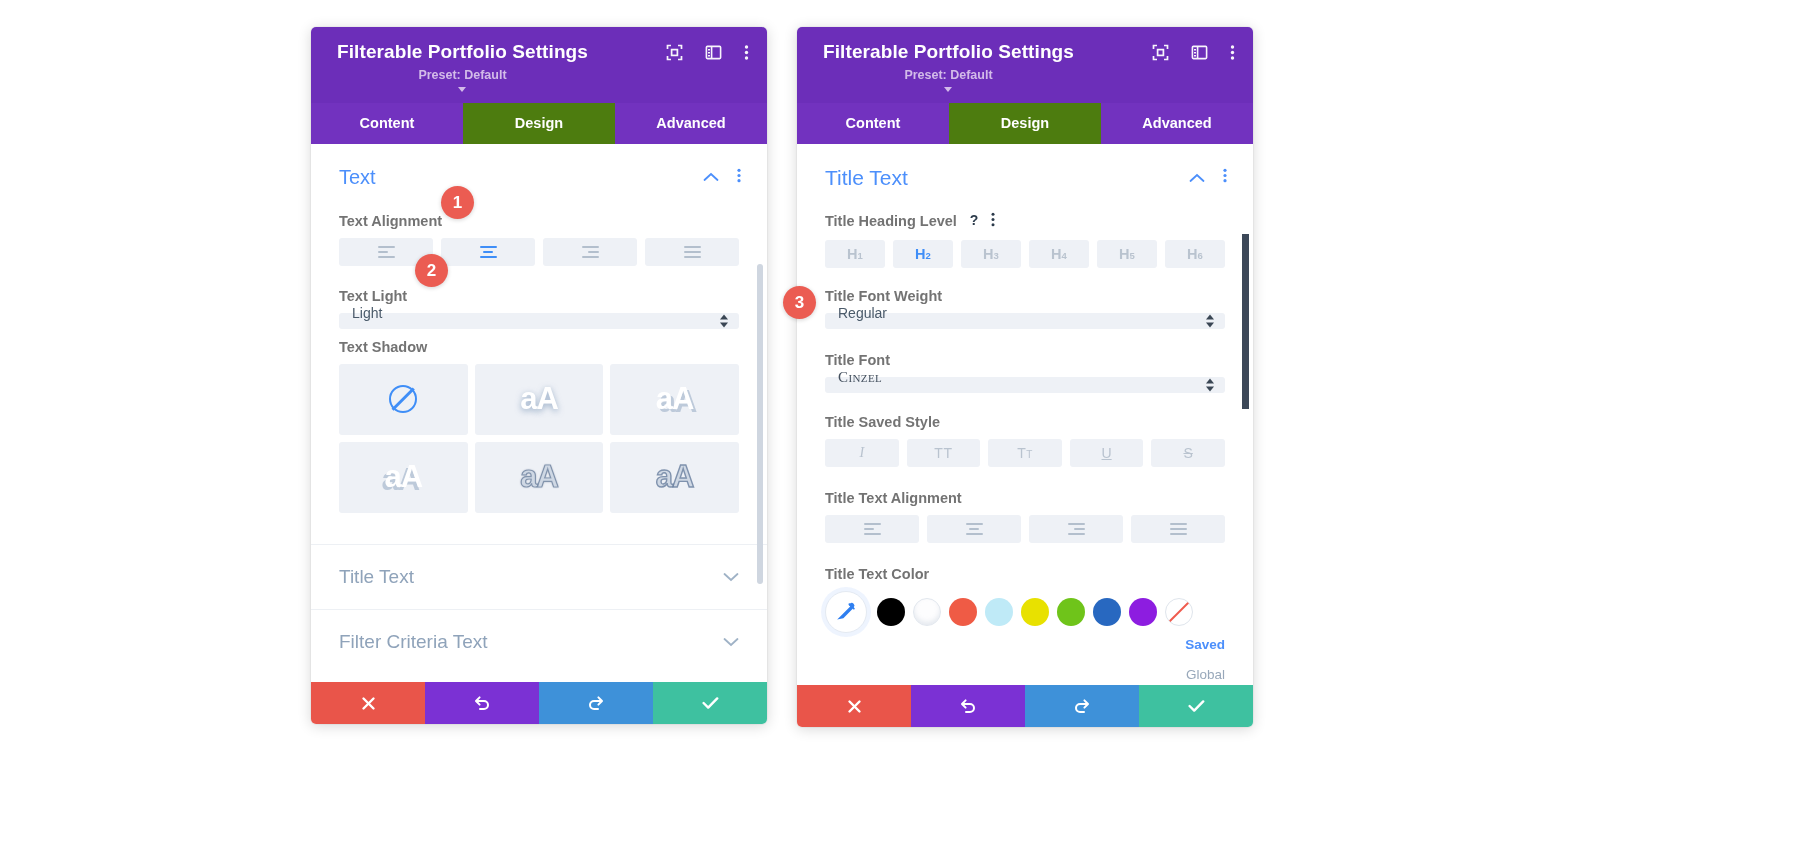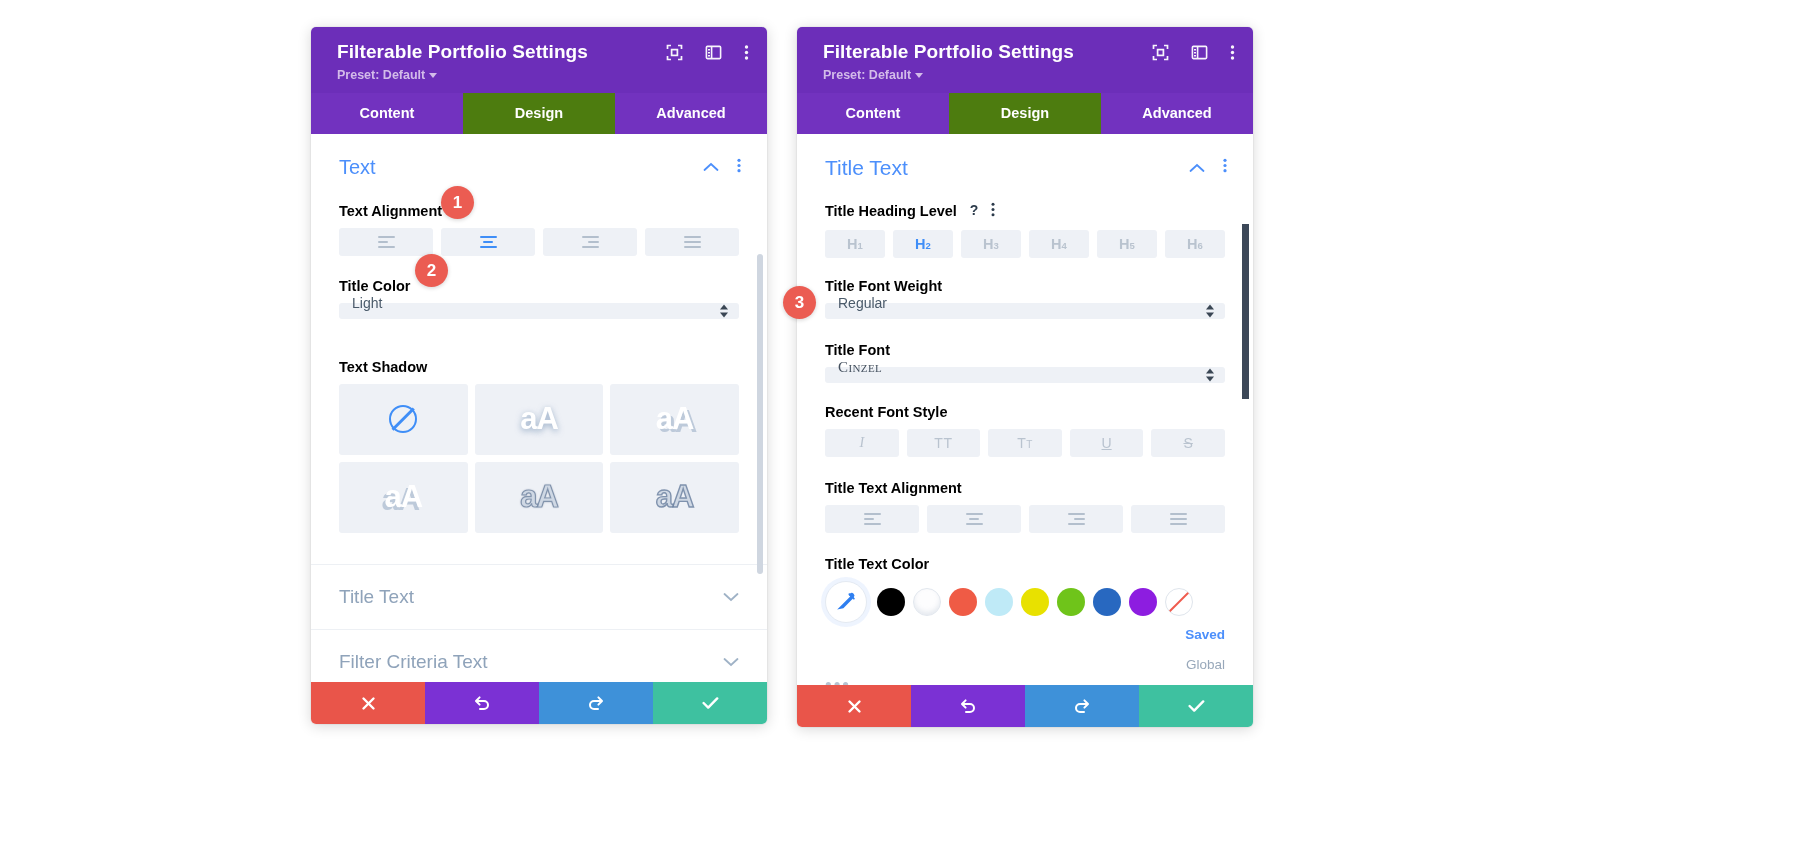--- a/index.html
+++ b/index.html
@@ -31,21 +31,21 @@
     display: flex; align-items: flex-start; justify-content: space-between;
     flex: none;
   }
   .m-header-left { display: flex; flex-direction: column; gap: 4px; }
   .m-title {
     color: #ffffff; font-size: 19px; font-weight: bold;
     letter-spacing: 0.1px; line-height: 1.2;
   }
   .m-preset {
     color: #d3bbe9; font-size: 12.5px; font-weight: bold;
-    display: flex; align-items: center; gap: 4px;
+    display: flex; align-items: center; gap: 4px; flex-direction: column;
   }
   .caret-tiny {
     width: 0; height: 0;
     border-left: 4px solid transparent;
     border-right: 4px solid transparent;
     border-top: 5px solid #d3bbe9;
     display: inline-block; margin-top: 1px;
   }
   .m-header-icons { display: flex; align-items: center; gap: 22px; margin-top: 3px; }
   .hdr-ico { cursor: pointer; line-height: 0; opacity: .95; }
@@ -82,21 +82,21 @@
   .sec-head {
     display: flex; align-items: center; justify-content: space-between;
     padding: 22px 26px 6px 28px;
   }
   .sec-title { color: #4c8ffb; font-size: 20px; font-weight: normal; }
   .sec-title.big { font-size: 21px; }
   .sec-head-icons { display: flex; align-items: center; gap: 18px; }
 
   .field { padding: 0 28px; margin-top: 18px; }
   .field-label {
-    font-size: 14.5px; color: #000000; font-weight: bold;
+    font-size: 14.5px; color: #737373; font-weight: bold;
     display: flex; align-items: center; gap: 9px;
     margin-bottom: 9px; position: relative;
   }
 
   
   .btn-group { display: flex; gap: 8px; }
   .seg-btn {
     flex: 1; height: 28px; border-radius: 3px;
     background: #eef1f6;
     display: flex; align-items: center; justify-content: center;
@@ -368,32 +368,32 @@
                   <span></span>
                   <span></span>
                   <span></span>
                 </span>
             </div>
           </div>
         </div>
 
         <div class="field" style="margin-top:22px;">
           <div class="field-label">
-            <span>Title Color</span>
+            <span>Text Light</span>
           </div>
           <div class="sel">
             <span>Light</span>
             <span class="spin">
                 <i class="up"></i>
                 <i class="down"></i>
               </span>
           </div>
         </div>
 
-        <div class="field" style="margin-top:40px;">
+        <div class="field" style="margin-top:10px;">
           <div class="field-label">
             <span>Text Shadow</span>
           </div>
           <div class="shadow-grid">
             <div class="shadow-cell">
               <span class="none-ico"></span>
             </div>
             <div class="shadow-cell">
               <span class="sh-txt sh-1">aA</span>
             </div>
@@ -591,21 +591,21 @@
             <span class="val-cinzel">Cinzel</span>
             <span class="spin">
                 <i class="up"></i>
                 <i class="down"></i>
               </span>
           </div>
         </div>
 
         <div class="field" style="margin-top:21px;">
           <div class="field-label">
-            <span>Recent Font Style</span>
+            <span>Title Saved Style</span>
           </div>
           <div class="btn-group">
             <div class="fsbtn ital">I</div>
             <div class="fsbtn">
                 <span class="tt-big">TT</span>
               </div>
             <div class="fsbtn">
                 <span class="tt-sm">T<em>T</em></span>
               </div>
             <div class="fsbtn under">U</div>

